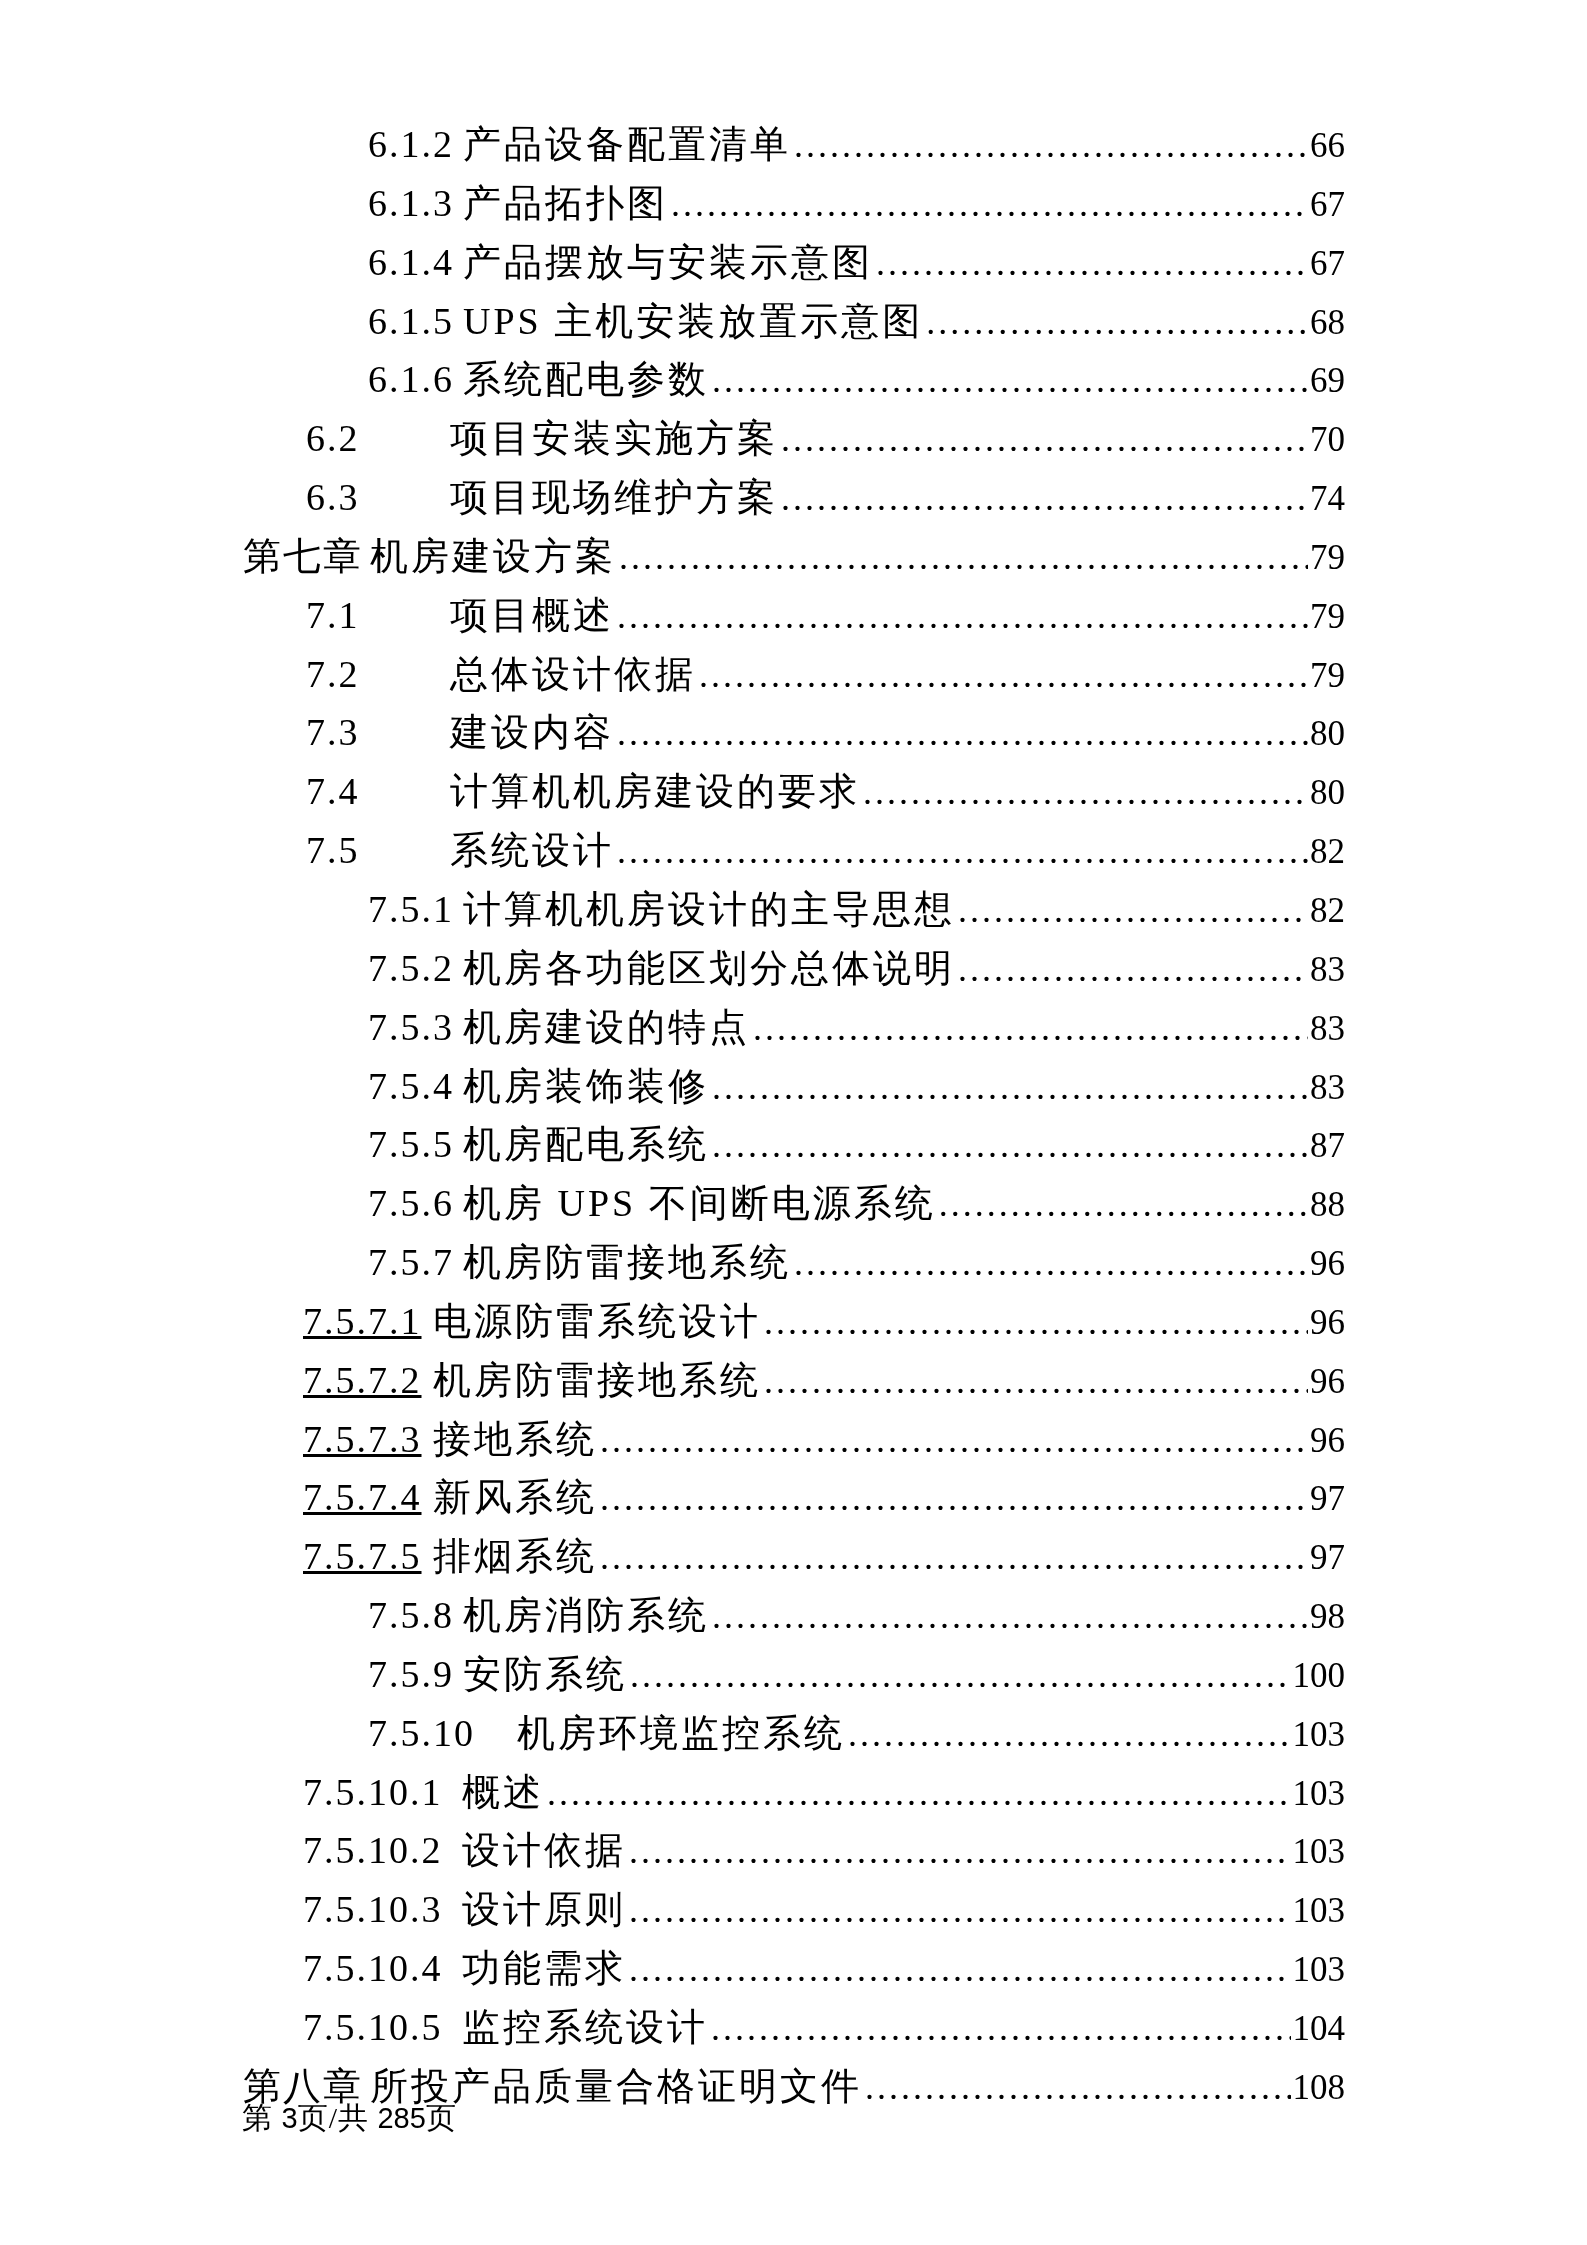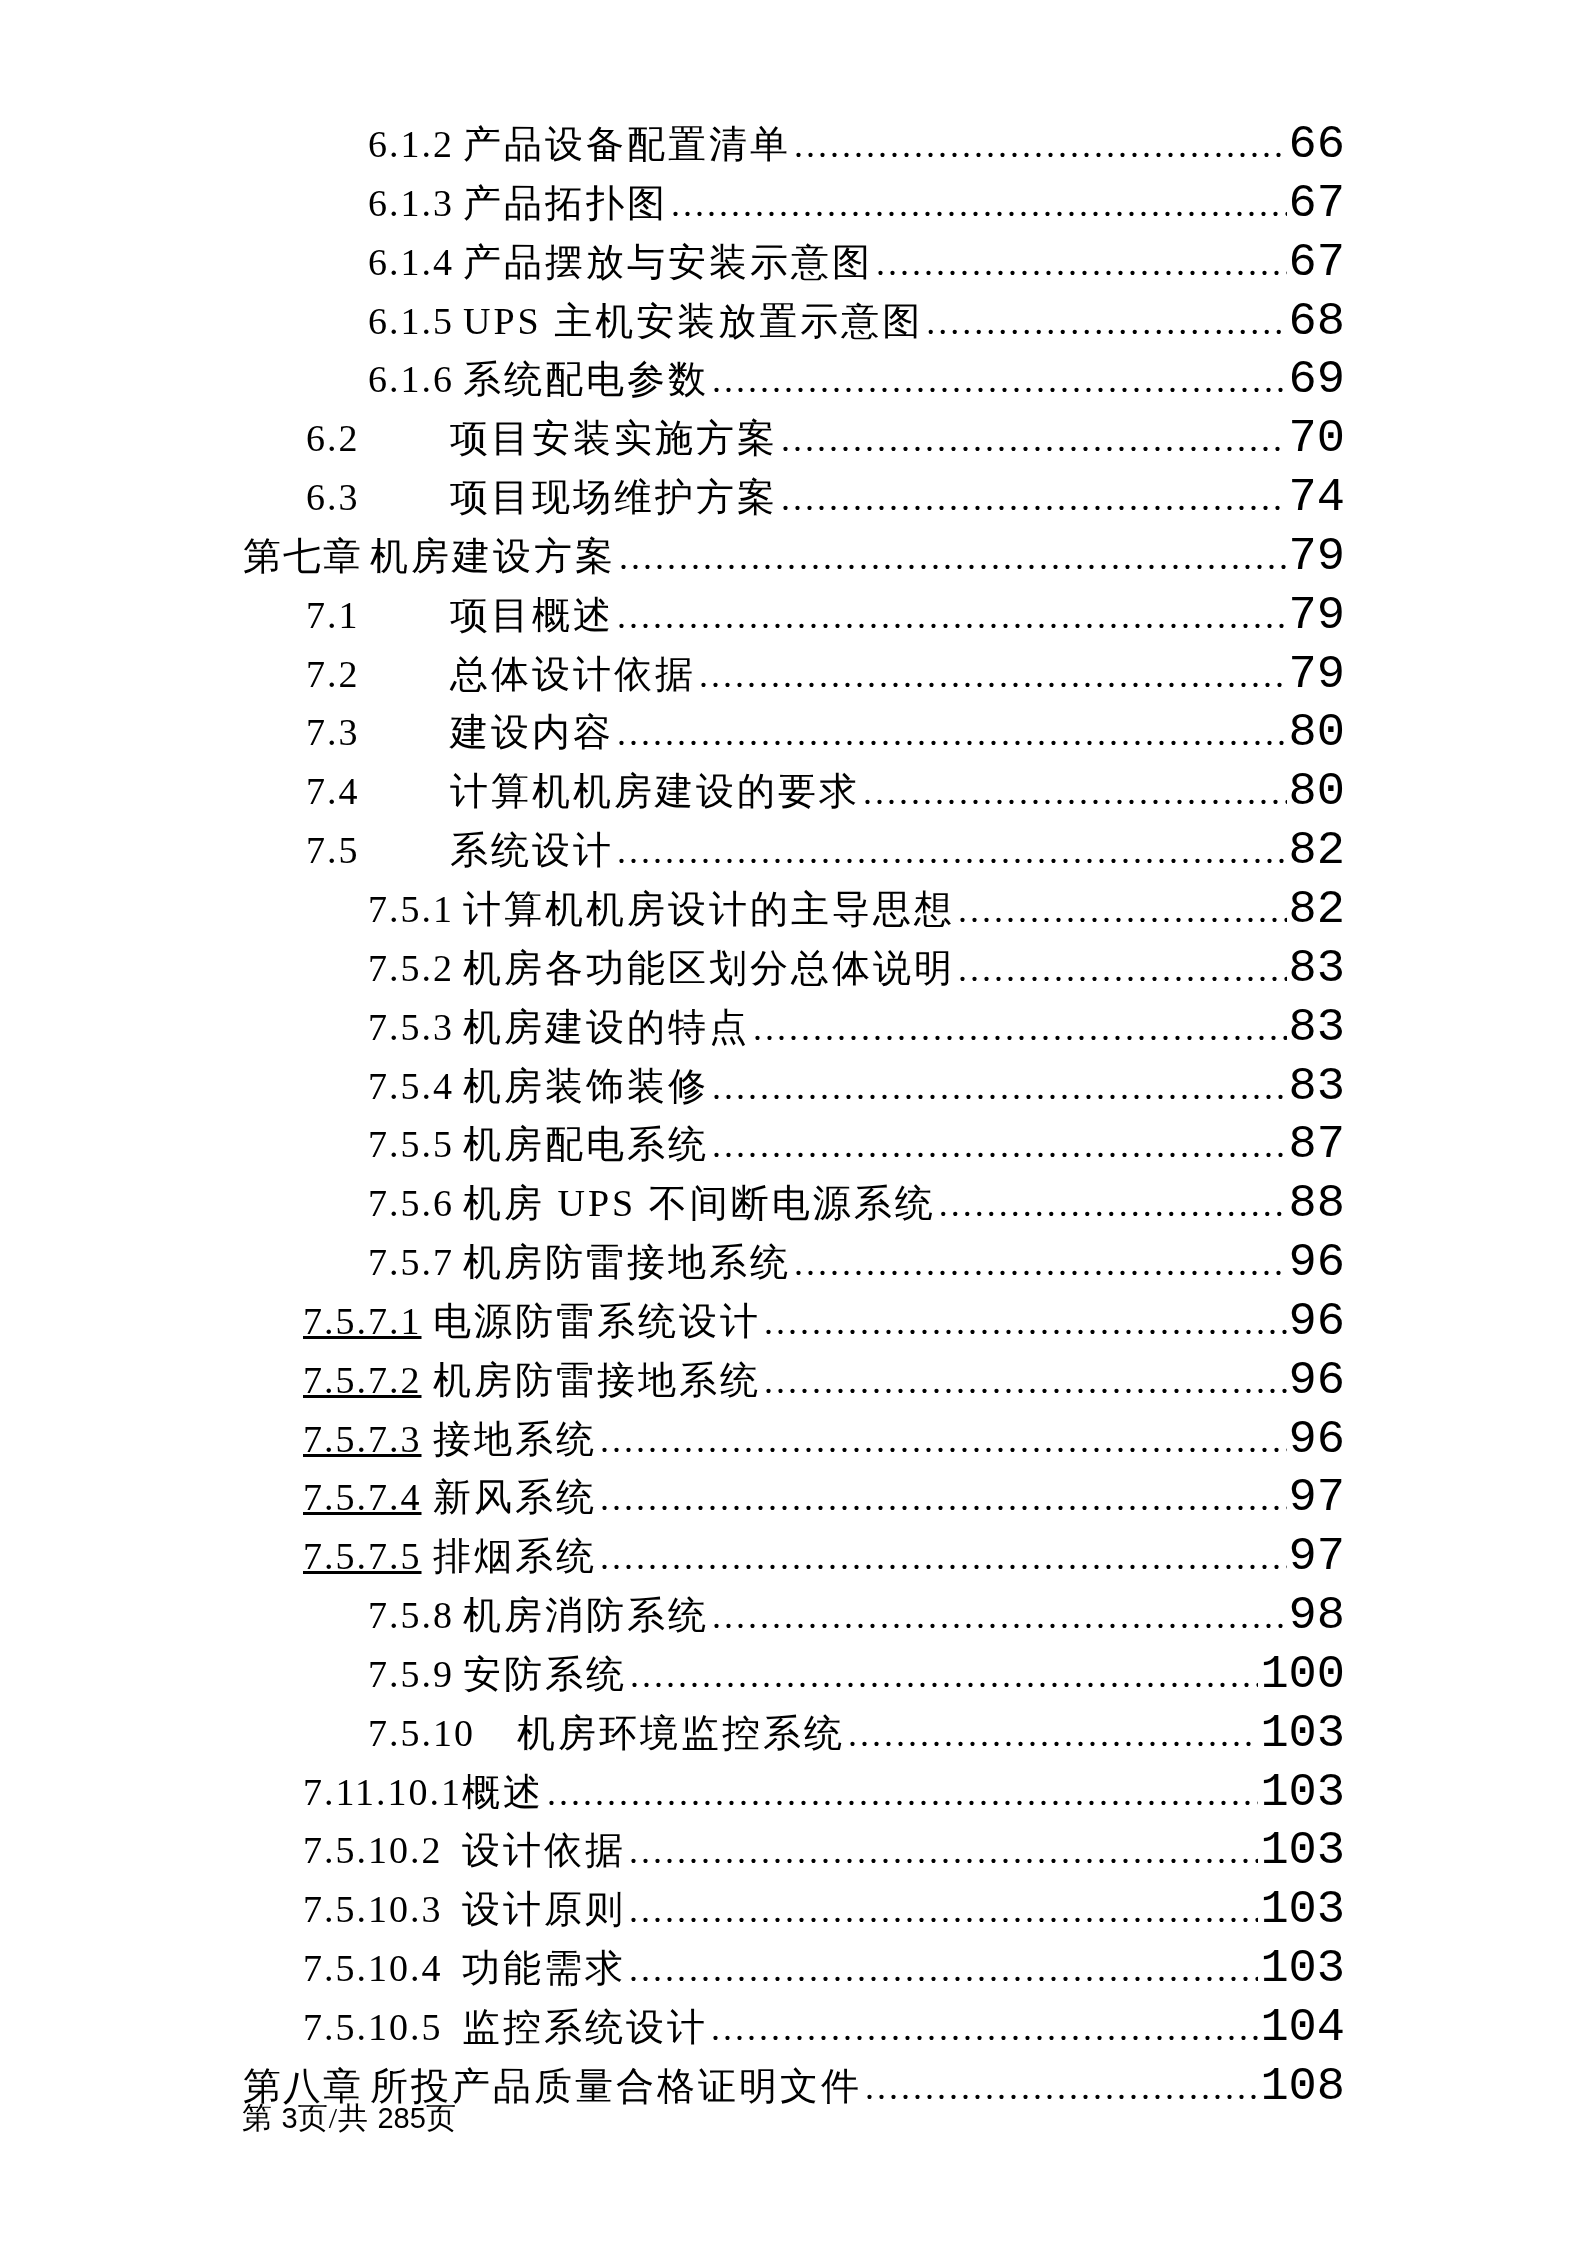--- a/index.html
+++ b/index.html
@@ -26,22 +26,22 @@
   }
   .dots{
     flex:1 1 0;overflow:hidden;min-width:8px;
     font-size:36px;letter-spacing:3px;margin-left:3px;margin-right:2px;
   }
   .dots::after{
     content:"...................................................................................................................................................................................";
   }
   .pg{
     flex:0 0 auto;
-    font-family:Liberation Mono, monospace;
-    font-size:47px;letter-spacing:0;
+    font-family:Liberation Serif, serif;
+    font-size:35px;letter-spacing:0;
   }
   
   .lv-ch  .num{width:127px;}
   .lv-ch  {padding-left:1px;}
   .lv-s2  .num{width:144px;}
   .lv-s2  {padding-left:64px;}
   .lv-s3  .num{width:95px;}
   .lv-s3  {padding-left:126px;}
   .lv-s3w .num{width:149px;}
   .lv-s3w {padding-left:126px;}
@@ -222,21 +222,21 @@
     <span class="dots"></span>
     <span class="pg">100</span>
   </div>
     <div class="row lv-s3w">
     <span class="num">7.5.10</span>
     <span class="title">机房环境监控系统</span>
     <span class="dots"></span>
     <span class="pg">103</span>
   </div>
     <div class="row lv-s4b">
-    <span class="num">7.11.10.1</span>
+    <span class="num">7.5.10.1</span>
     <span class="title">概述</span>
     <span class="dots"></span>
     <span class="pg">103</span>
   </div>
     <div class="row lv-s4b">
     <span class="num">7.5.10.2</span>
     <span class="title">设计依据</span>
     <span class="dots"></span>
     <span class="pg">103</span>
   </div>

